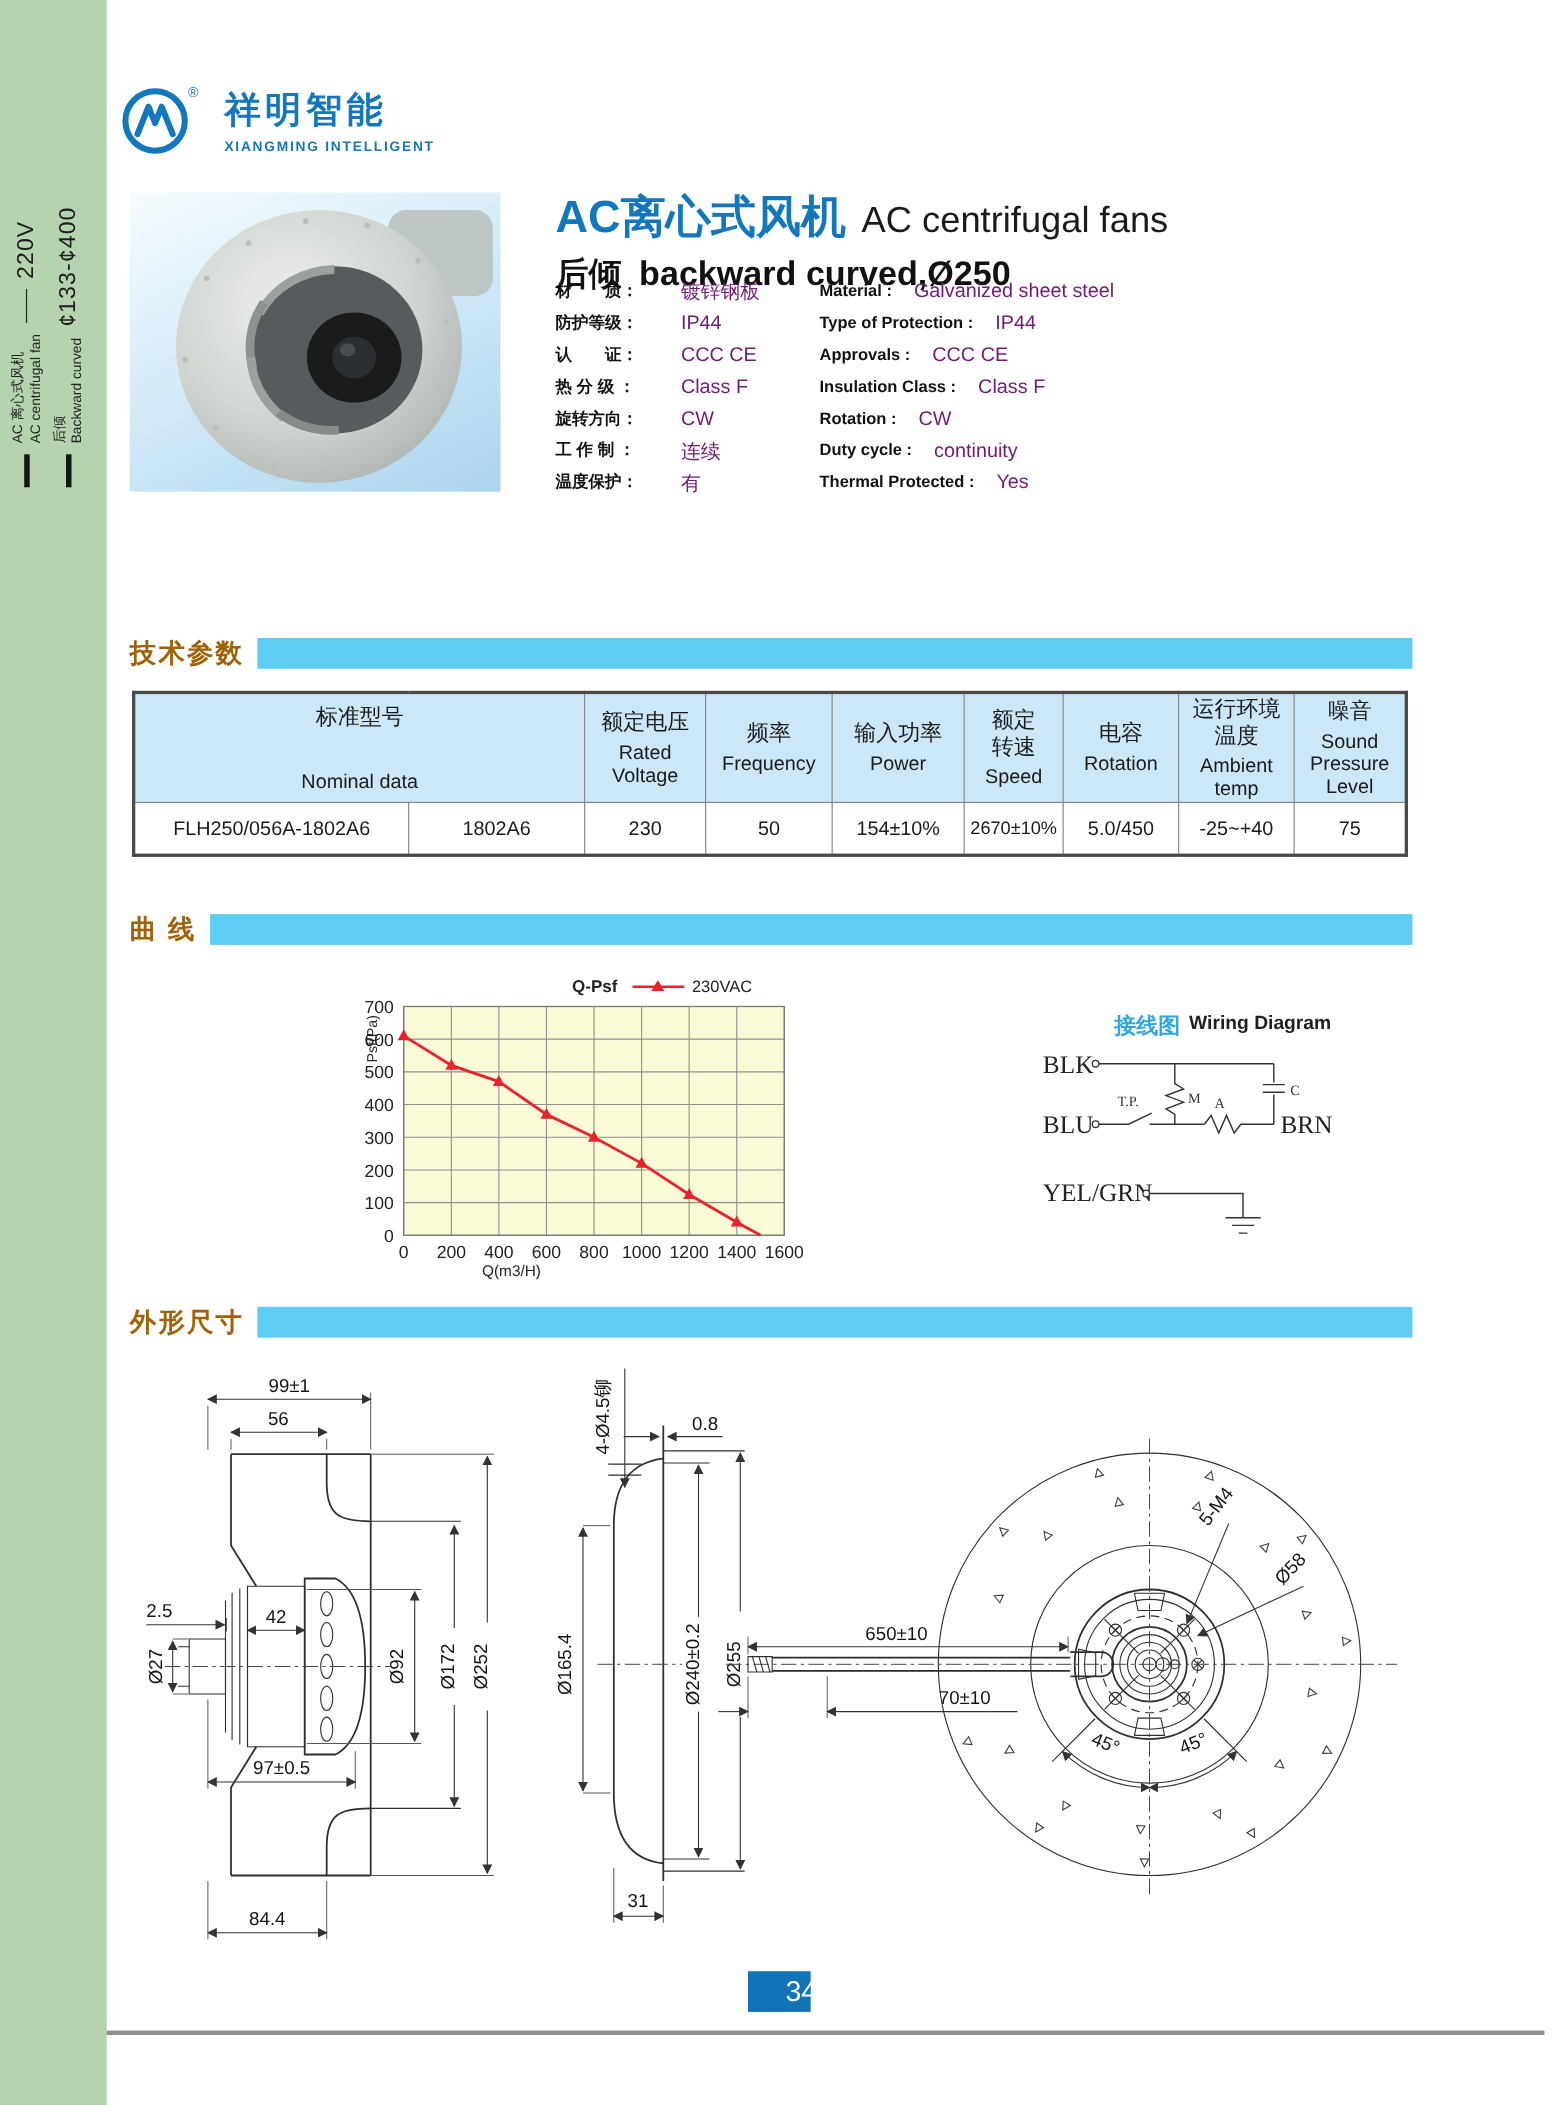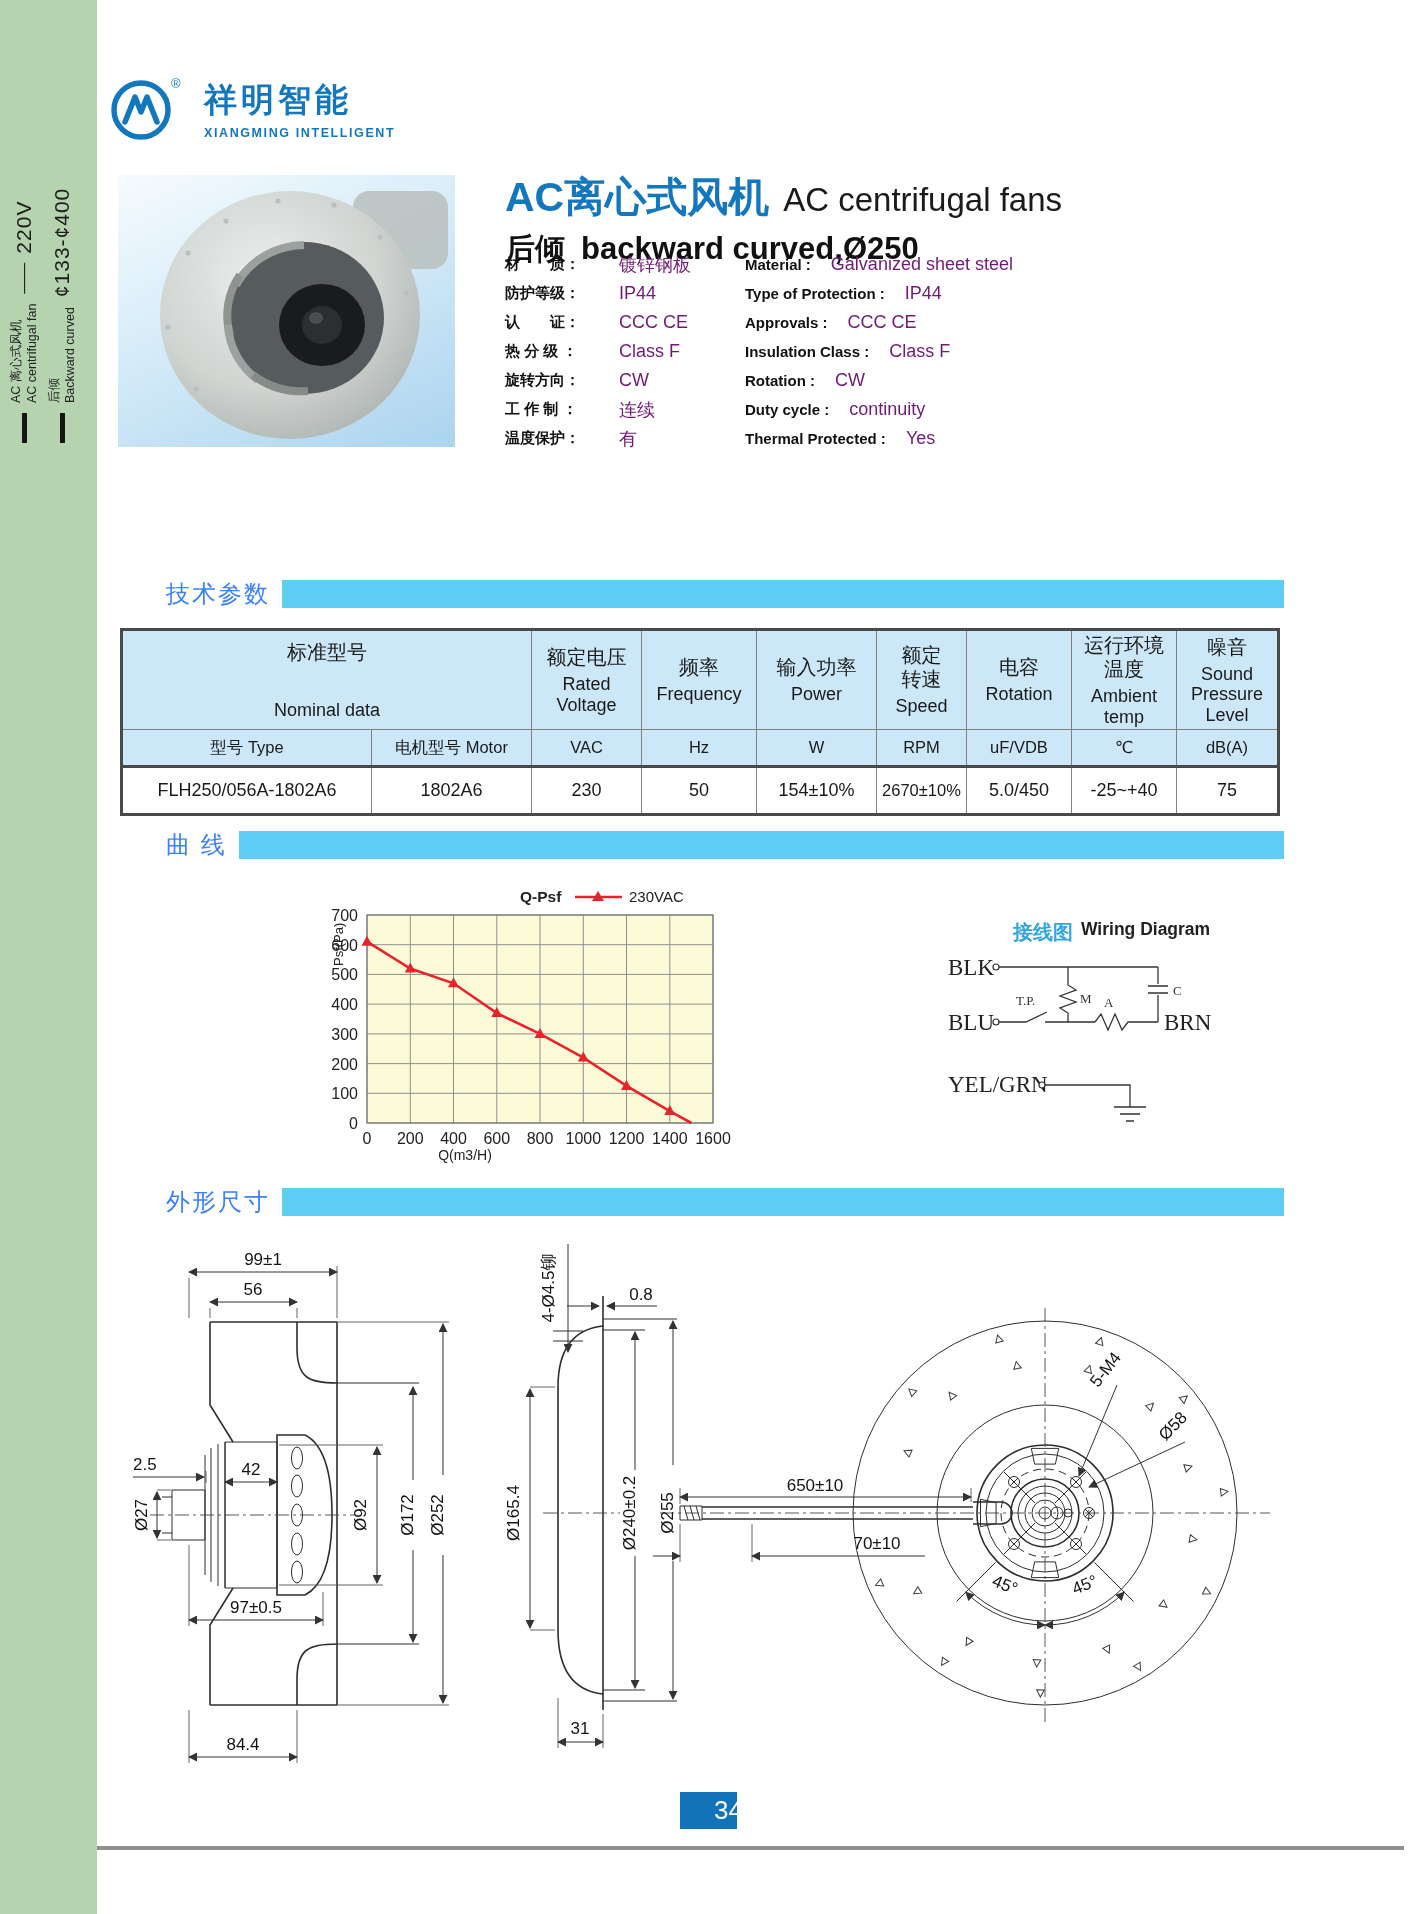--- a/index.html
+++ b/index.html
@@ -36,21 +36,21 @@
   .specs { position:absolute; left:505px; top:250px; width:600px; }
   .spec-col { position:absolute; top:0; }
   .spec-col.cn-col { left:0; width:250px; }
   .spec-col.en-col { left:240px; width:360px; }
   .spec-row { height:29px; display:flex; align-items:center; font-size:18px; }
   .spec-label { font-weight:bold; color:#111; font-size:15px; }
   .cn-col .spec-label { display:inline-block; min-width:94px; }
   .spec-value { color:#701a75; margin-left:20px; }
   
   .section { position:absolute; left:118px; width:1166px; display:flex; align-items:center; gap:12px; }
-  .sec-title { font-size:24px; font-weight:normal; color:#3b82f6; letter-spacing:2px; flex:0 0 auto;margin-left:48px; }
+  .sec-title { font-size:24px; font-weight:bold; color:#a16207; letter-spacing:2px; flex:0 0 auto; }
   .sec-bar { flex:1; height:28px; background:var(--section-bar,#5ecdf3); }
   
   .spec-table { position:absolute; left:120px; top:628px; width:1157px; border-collapse:collapse;
                 border:3px solid #4a4a4a; table-layout:fixed; }
   .spec-table td { border:1px solid #828282; text-align:center; vertical-align:middle; padding:2px; }
   .spec-table tr.h1 td { height:90px; background:var(--table-header-bg,#cbe7f8); }
   .spec-table tr.h2 td { height:37px; background:var(--table-header-bg,#cbe7f8); font-size:16.5px;
                          border-bottom:3px solid #4a4a4a; }
   .spec-table tr.data td { height:48px; background:#fff; font-size:18px; }
   .spec-table .cn { font-size:20px; white-space:pre-line; line-height:1.2; }
@@ -292,31 +292,20 @@
 温度</div>
           <div class="en">Ambient
 temp</div>
         </td>
     <td>
           <div class="cn">噪音</div>
           <div class="en">Sound
 Pressure
 Level</div>
         </td>
-  </tr>
-  <tr class="h2">
-    <td>型号  Type</td>
-    <td>电机型号  Motor</td>
-    <td>VAC</td>
-    <td>Hz</td>
-    <td>W</td>
-    <td>RPM</td>
-    <td>uF/VDB</td>
-    <td>℃</td>
-    <td>dB(A)</td>
   </tr>
   <tr class="data">
     <td>FLH250/056A-1802A6</td>
     <td>1802A6</td>
     <td>230</td>
     <td>50</td>
     <td>154±10%</td>
     <td style="font-size:16.5px">2670±10%</td>
     <td>5.0/450</td>
     <td>-25~+40</td>

